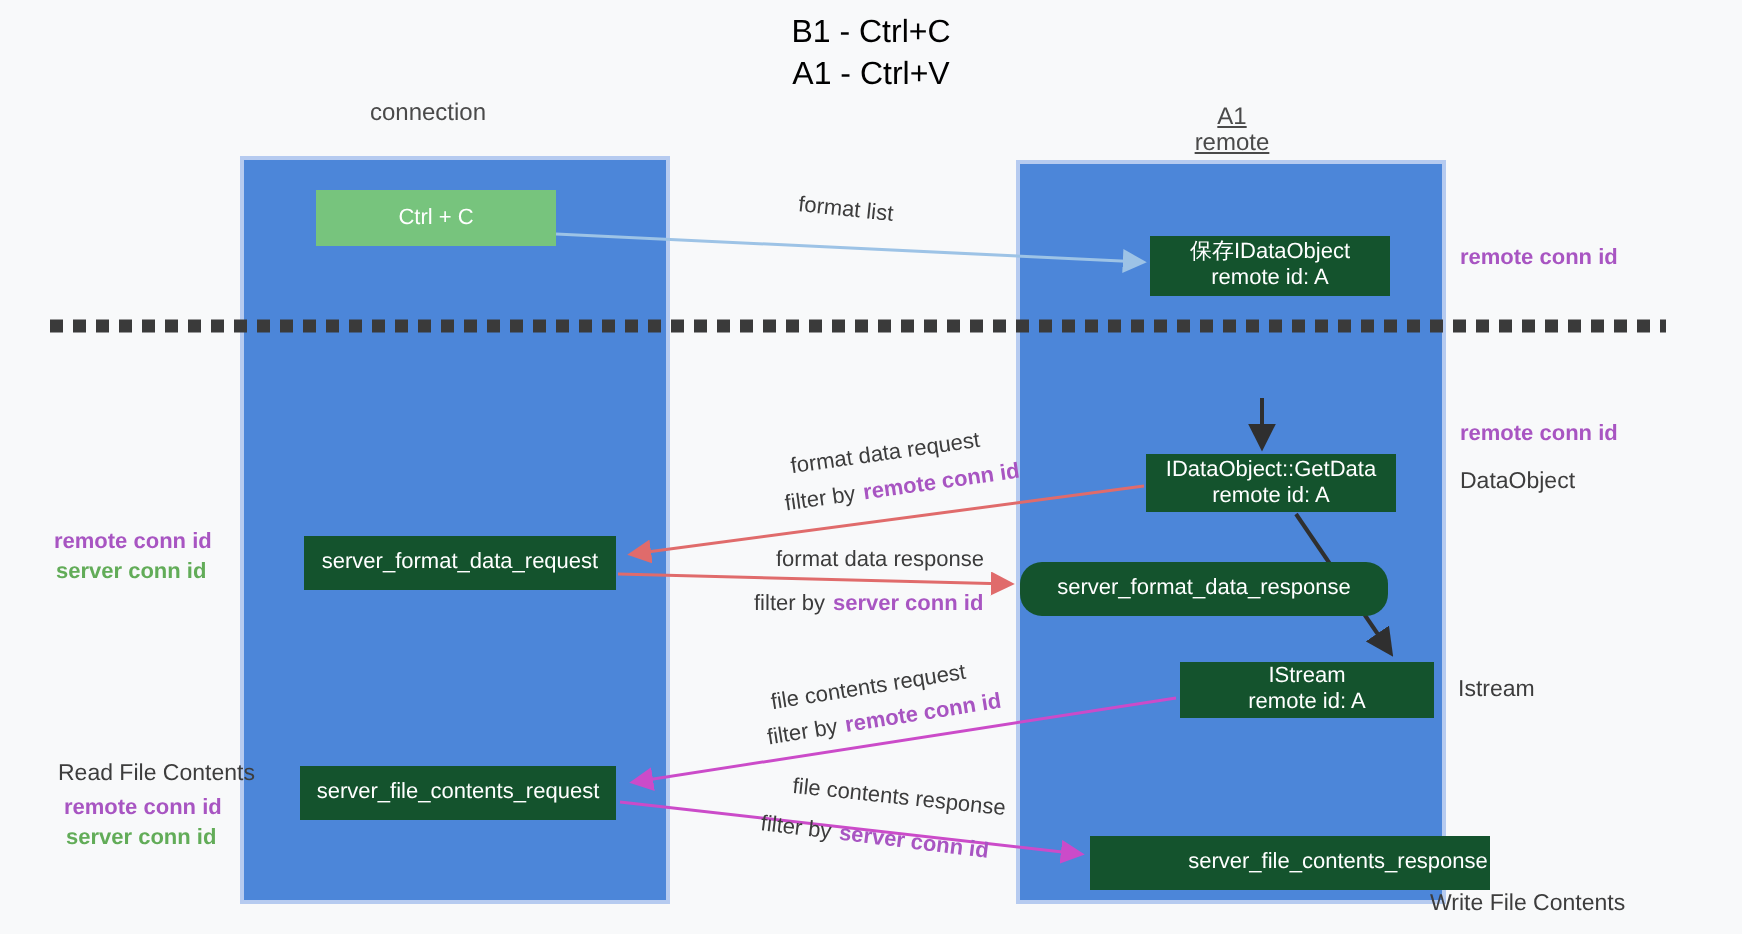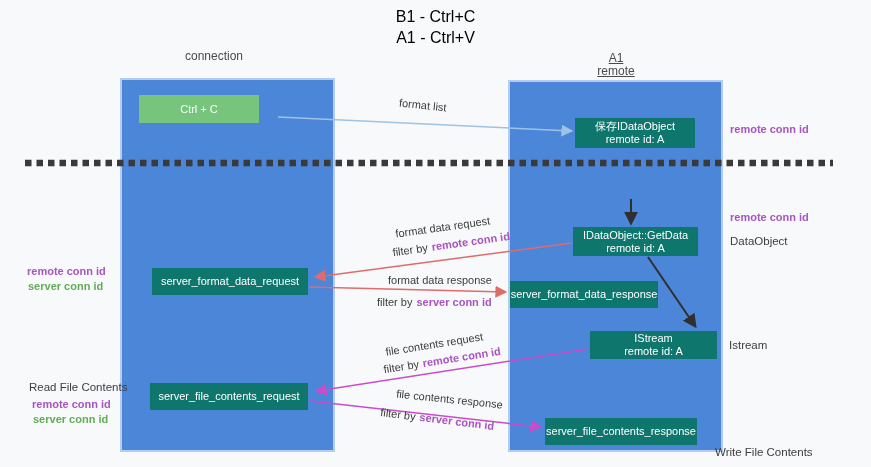--- a/index.html
+++ b/index.html
@@ -10,30 +10,30 @@
   .lane{position:absolute;background:#4c86d9;border:2px solid #b6cbf0;box-sizing:border-box;}
   .lane-left{left:120px;top:78px;width:215px;height:374px;}
   .lane-right{left:508px;top:80px;width:215px;height:372px;}
   .lane-header{position:absolute;text-align:center;font-size:12px;line-height:13px;color:#4a4a4a;}
   .lh-left{left:106px;top:50px;width:216px;}
   .lh-right{left:508px;top:52px;width:216px;text-decoration:underline;}
   .node{position:absolute;display:flex;flex-direction:column;align-items:center;
         justify-content:center;color:#ffffff;font-size:11px;line-height:13px;
         text-align:center;white-space:nowrap;}
   .green{background:#77c47d;}
-  .orange{background:#0f766e;}
-  .n-ctrlc{left:139px;top:95px;width:120px;height:28px;}
+  .orange{background:#14532d;}
+  .n-ctrlc{left:158px;top:95px;width:120px;height:28px;}
   .n-save{left:575px;top:118px;width:120px;height:30px;}
   .n-ctrlv{left:574px;top:172px;width:113px;height:26px;}
   .n-getdata{left:573px;top:227px;width:125px;height:29px;}
   .n-fmtreq{left:152px;top:268px;width:156px;height:27px;}
-  .n-fmtresp{left:510px;top:281px;width:148px;height:27px;}
+  .n-fmtresp{left:510px;top:281px;width:184px;height:27px;border-radius:11px;}
   .n-istream{left:590px;top:331px;width:127px;height:28px;}
   .n-filereq{left:150px;top:383px;width:158px;height:27px;}
-  .n-fileresp{left:545px;top:418px;width:152px;height:27px;}
+  .n-fileresp{left:545px;top:418px;width:152px;height:27px;padding-left:48px;}
   .lbl{position:absolute;font-size:11px;color:#3d3d3d;white-space:nowrap;}
   .big{font-size:11.5px;}
   .purple{color:#a855c2;font-weight:bold;}
   .greenlbl{color:#62ac58;font-weight:bold;}
   .flow{position:absolute;font-size:11px;color:#3c3c3c;white-space:nowrap;}
   .filter-gap{margin-right:4px;}
   svg.arrows{position:absolute;left:0;top:0;pointer-events:none;}
 </style>
 </head>
 <body>

